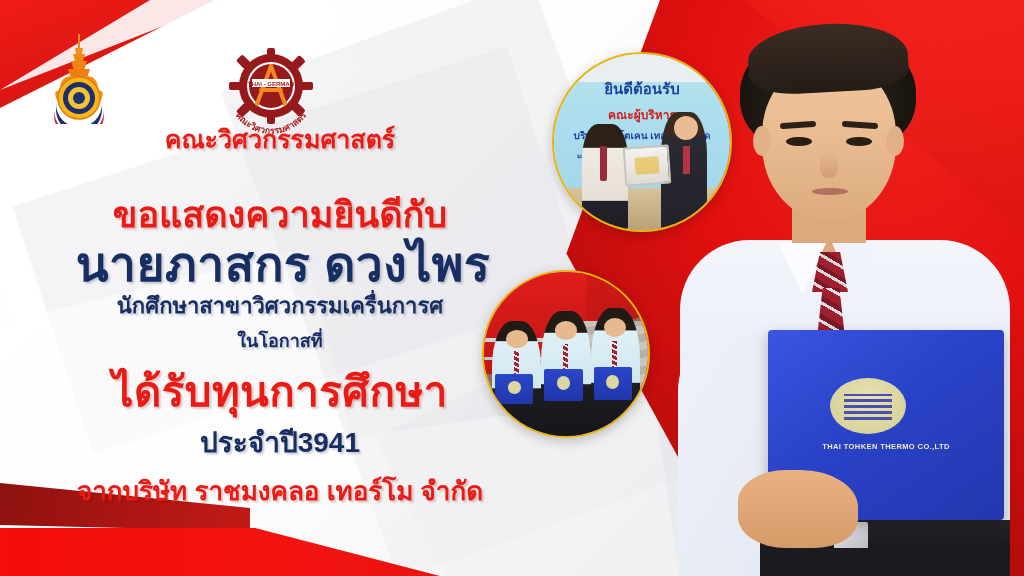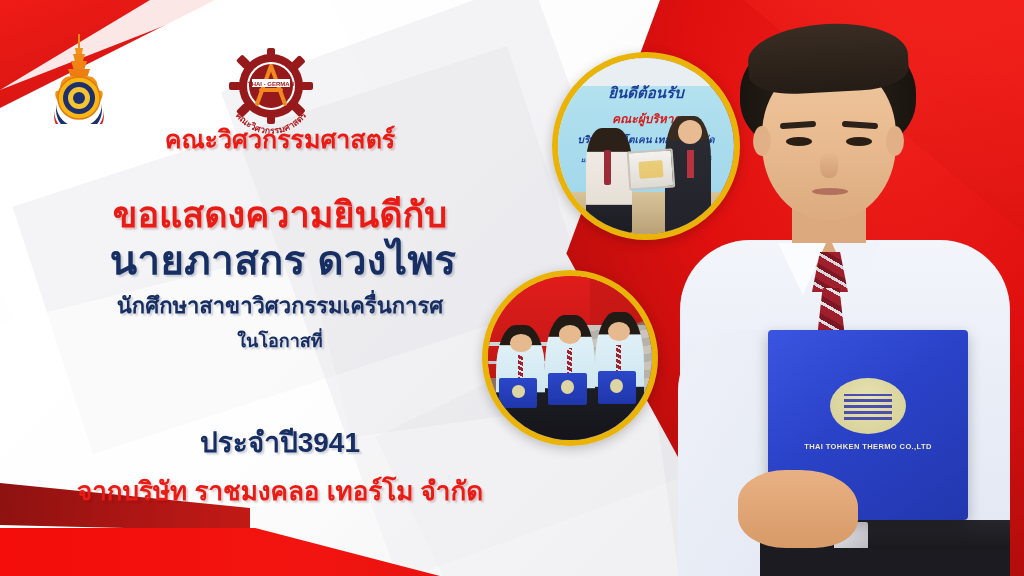--- a/index.html
+++ b/index.html
@@ -47,34 +47,34 @@
      clip-path:polygon(0 0,0 100%,100% 100%,58% 0);}
 
   
   .text-col{position:absolute;left:0;top:0;width:560px;height:576px;text-align:center;}
   .t-line{line-height:1.04;white-space:nowrap;}
   .red{color:#ea1a14;text-shadow:2px 2px 2px rgba(120,0,0,.22);}
   .navy{color:#172e63;text-shadow:2px 2px 2px rgba(20,30,70,.20);}
   .faculty   {position:absolute;left:0;right:0;top:126px;font-size:25px;font-weight:bold;}
   .university{position:absolute;left:0;right:0;top:160px;font-size:19px;font-weight:bold;}
   .congrats  {position:absolute;left:0;right:0;top:196px;font-size:36px;font-weight:bold;}
-  .name      {position:absolute;left:6px;right:0;top:240px;font-size:40px;font-weight:bold;letter-spacing:.5px;}
+  .name      {position:absolute;left:6px;right:0;top:240px;font-size:48px;font-weight:bold;letter-spacing:.5px;}
   .major     {position:absolute;left:0;right:0;top:295px;font-size:22px;font-weight:bold;}
   .occasion  {position:absolute;left:0;right:0;top:332px;font-size:18px;font-weight:bold;}
   .award     {position:absolute;left:0;right:0;top:370px;font-size:42px;font-weight:bold;letter-spacing:.5px;}
   .year      {position:absolute;left:0;right:0;top:428px;font-size:28px;font-weight:bold;}
   .company   {position:absolute;left:0;right:0;top:478px;font-size:26px;font-weight:bold;}
 
   
   .logo-uni{position:absolute;left:42px;top:32px;width:74px;height:92px;}
   .logo-fac{position:absolute;left:225px;top:46px;width:92px;height:92px;}
 
   
   .photo{position:absolute;border-radius:50%;overflow:hidden;
-     border:6px solid #eab308;box-shadow:0 3px 12px rgba(0,0,0,.22);font-style:italic;}
+     border:2px solid #eab308;box-shadow:0 3px 12px rgba(0,0,0,.22);}
   .photo-top{left:552px;top:52px;width:176px;height:176px;}
   .photo-mid{left:482px;top:270px;width:164px;height:164px;}
   .ph-inner{position:absolute;inset:0;}
 
   
   .cer-bg{position:absolute;inset:0;background:linear-gradient(180deg,#b9e4ef 0%,#a9dced 48%,#9ed5e8 100%);}
   .cer-top{position:absolute;left:0;right:0;top:0;height:16%;background:#e8eef1;}
   .cer-txt{position:absolute;left:0;right:0;text-align:center;font-weight:bold;white-space:nowrap;}
   .cer-t1{top:13%;font-size:15px;color:#1b3f9c;}
   .cer-t2{top:29%;font-size:12px;color:#d11d1d;}
@@ -149,21 +149,21 @@
   .p-tie{position:absolute;left:192px;top:252px;width:36px;height:40px;
       background:repeating-linear-gradient(30deg,#a01f2d 0 7px,#d8d8dc 7px 10px,#7d1724 10px 14px);
       clip-path:polygon(22% 0,78% 0,100% 100%,0 100%);}
   .p-tie2{position:absolute;left:190px;top:288px;width:42px;height:130px;
       background:repeating-linear-gradient(30deg,#a01f2d 0 8px,#e0e0e4 8px 11px,#7d1724 11px 16px);
       clip-path:polygon(30% 0,70% 0,100% 86%,50% 100%,0 86%);}
   .p-arm{position:absolute;left:58px;top:330px;width:150px;height:246px;
       background:linear-gradient(120deg,#eef1f8 0%,#e3e8f3 100%);border-radius:60px 20px 0 0;}
   .p-hand{position:absolute;left:118px;top:470px;width:120px;height:78px;
       background:linear-gradient(180deg,#e9b183 0%,#d79a68 100%);border-radius:40% 48% 36% 40%;}
-  .p-folder{position:absolute;left:148px;top:330px;width:200px;height:190px;
+  .p-folder{position:absolute;left:148px;top:330px;width:236px;height:190px;
       background:linear-gradient(145deg,#3a55e0 0%,#2a42c8 45%,#2237ae 100%);
       border-radius:4px;box-shadow:0 5px 14px rgba(0,0,0,.25);text-decoration:underline;}
   .p-folder-logo{position:absolute;left:62px;top:48px;width:76px;height:56px;
       background:radial-gradient(ellipse at 50% 40%,#e8e3b4 0%,#d9d39c 70%,#cdc68c 100%);border-radius:50%;}
   .p-folder-t{position:absolute;left:14px;top:16px;width:48px;height:26px;
       background:repeating-linear-gradient(0deg,#4a4fae 0 3px,transparent 3px 6px);}
   .p-folder-txt{position:absolute;left:0;right:0;top:112px;text-align:center;
       font-size:7.5px;letter-spacing:.4px;color:#efe9c4;font-weight:bold;white-space:nowrap;}
   .p-belt{position:absolute;left:140px;top:520px;width:250px;height:32px;
       background:linear-gradient(180deg,#26262c 0%,#17171c 100%);}
@@ -316,17 +316,18 @@
     </div>
     <div class="p-hand"></div>
   </div>
 
   <div class="text-col">
     <div class="t-line red faculty">คณะวิศวกรรมศาสตร์</div>
     <div class="t-line red congrats">ขอแสดงความยินดีกับ</div>
     <div class="t-line navy name">นายภาสกร ดวงไพร</div>
     <div class="t-line navy major">นักศึกษาสาขาวิศวกรรมเครื่นการศ</div>
     <div class="t-line navy occasion">ในโอกาสที่</div>
+    <div class="t-line red award">ได้รับทุนการศึกษา</div>
     <div class="t-line navy year">ประจำปี3941</div>
     <div class="t-line red company">จากบริษัท ราชมงคลอ เทอร์โม จำกัด</div>
   </div>
 
 </div>
 
 </body></html>

